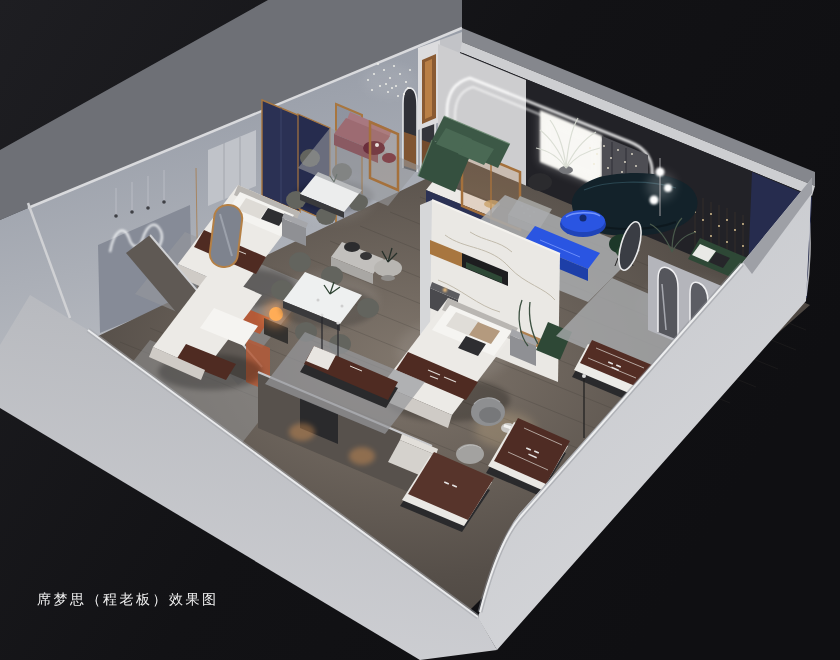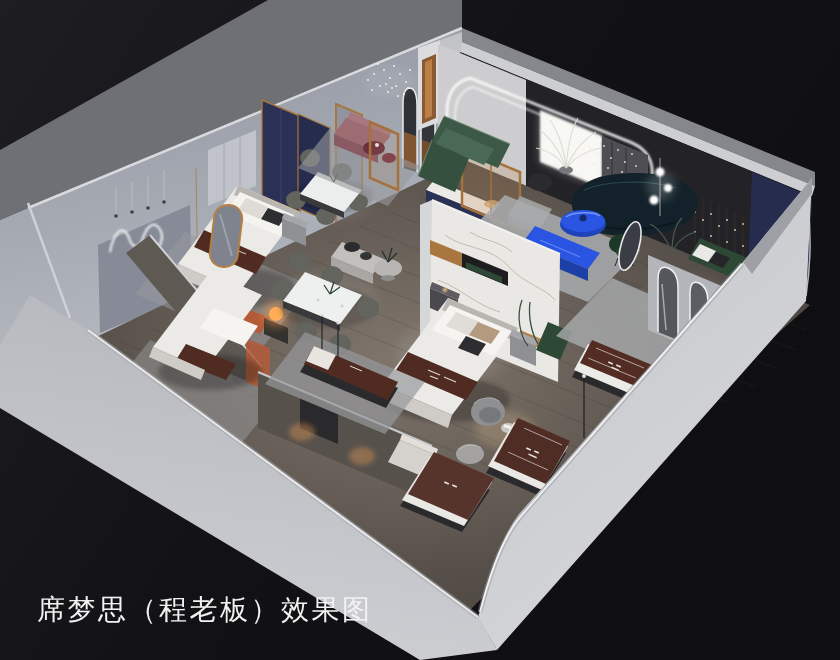--- a/index.html
+++ b/index.html
@@ -1,19 +1,19 @@
 <!DOCTYPE html>
 <html style="--bg1: #1e1e22; --bg2: #101013; --bg3: #17171a; --outerTop: #6e7076; --outerFaceTop: #8e94a0; --outerFaceBot: #b9bcc2; --lip: #d9dadd; --backwallDark: #222227; --whiteWall: #cdcdcf; --backlitPanel: #f5f4ef; --navyPanel: #262c4e; --navyFabric: #2b3154; --led: #ffffff; --bandL1: #b7b9be; --bandL2: #d0d1d5; --bandR1: #c3c5ca; --bandR2: #d6d7da; --bandEdge: #eceded; --floorLight: #80766c; --floorMid: #564f49; --floorDark: #423d38; --plank: #3c3834; --rug: #a9abae; --rugDark: #97999c; --marble: #eae8e4; --marbleVein: #b3ab99; --gold: #a8763f; --woodDoor: #8a5a32; --bedWhite: #eceae6; --bedShade: #cfcbc6; --runner: #4f2b22; --mattressBase: #2a2a2c; --headOrange: #b45a38; --warm: #ffb366; --greenSofa: #3c5846; --greenBench: #2e4836; --greenChair: #1d3829; --tealSofa: #13222a; --blue: #2a55e2; --blueDark: #1d3fa8; --mauve: #9d6b72; --burgundy: #6b2e3c; --chairGray: #8e8f91; --chairDine: #63645e; --benchLight: #c2c0bd; --partition: #5f5954; --partition2: #57514c; --caption: #f2f2f2;"><head>
 <meta charset="utf-8">
 <style>
   html,body{margin:0;padding:0;background:#000;}
   .stage{position:relative;width:840px;height:660px;overflow:hidden;
          background:var(--bg2,#101013);font-family:"Liberation Sans",sans-serif;}
   svg{position:absolute;left:0;top:0;}
-  .caption{position:absolute;left:37px;top:591px;font-size:28px;font-weight:400;
+  .caption{position:absolute;left:37px;top:591px;font-size:14px;font-weight:400;
            letter-spacing:2.5px;color:var(--caption,#f2f2f2);
            font-family:"Liberation Sans","DejaVu Sans",sans-serif;}
   
   .fOuterTop{fill:var(--outerTop)} .fDarkWall{fill:var(--backwallDark)}
   .fWhiteWall{fill:var(--whiteWall)} .fBacklit{fill:var(--backlitPanel)}
   .fNavyWall{fill:var(--navyPanel)} .fNavy{fill:var(--navyFabric)}
   .fMarble{fill:var(--marble)} .sGold{stroke:var(--gold)} .fGold{fill:var(--gold)}
   .fRug{fill:var(--rug)} .fRugD{fill:var(--rugDark)}
   .fBedW{fill:var(--bedWhite)} .fBedS{fill:var(--bedShade)} .fRunner{fill:var(--runner)}
   .fMatBase{fill:var(--mattressBase)} .fOrange{fill:var(--headOrange)}

